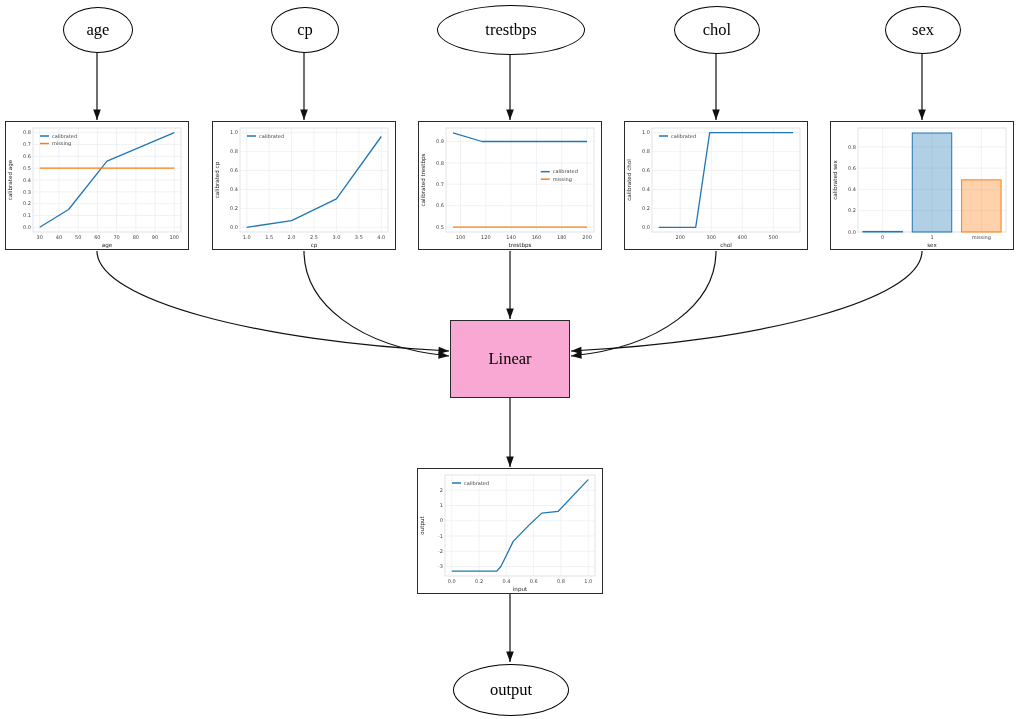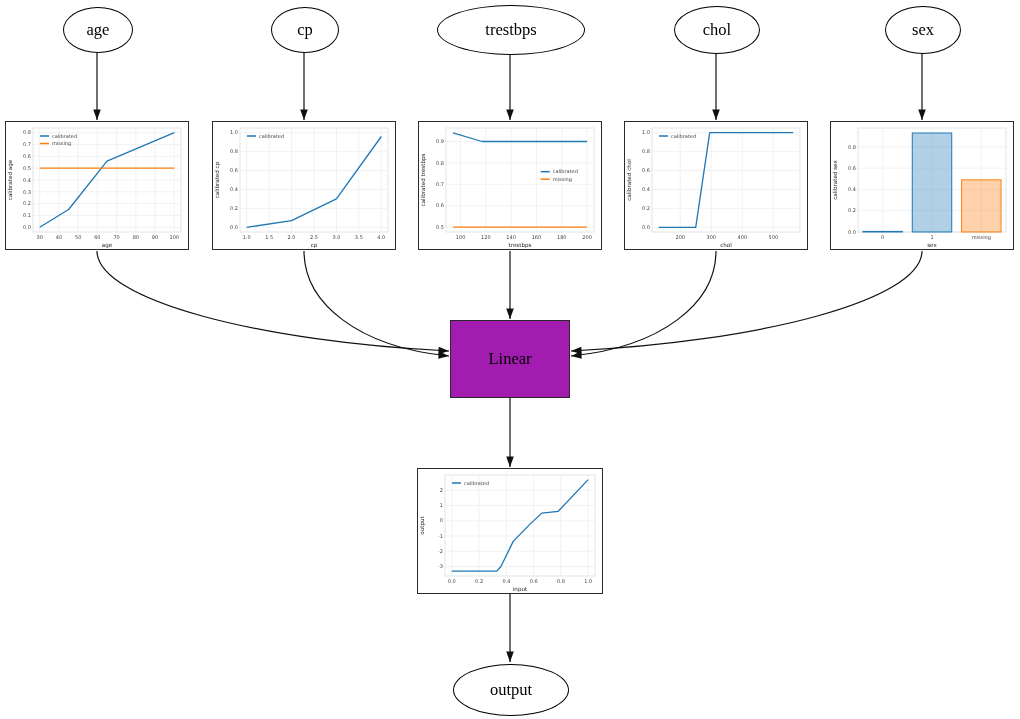--- a/index.html
+++ b/index.html
@@ -1,21 +1,21 @@
 <!DOCTYPE html>
 <html><head>
 <meta charset="utf-8">
 <style>
   html,body{margin:0;padding:0;background:#fff;}
   #canvas{position:relative;width:1020px;height:719px;background:#fff;overflow:hidden;
           font-family:"Liberation Serif", serif;text-decoration:underline;}
   .node-ellipse{position:absolute;border:1px solid #000;border-radius:50%;
     display:flex;align-items:center;justify-content:center;background:#fff;
     font-size:16.5px;color:#000;z-index:3;}
-  .linear-box{position:absolute;border:1.3px solid #2a2a2a;background:#a21caf;
+  .linear-box{position:absolute;border:1.3px solid #2a2a2a;background:#f9a8d4;
     display:flex;align-items:center;justify-content:center;font-size:16.5px;color:#000;z-index:3;box-sizing:border-box;}
   .plot-node{position:absolute;border:1.4px solid #2a2a2a;background:#fff;
     box-sizing:border-box;z-index:2;}
   .plot-node svg{display:block;}
   #edges{position:absolute;left:0;top:0;z-index:1;pointer-events:none;}
   .edge{fill:none;stroke:#101010;stroke-width:1.2;}
   .plotbg{fill:#ffffff;stroke:#d8dde2;stroke-width:0.8;}
   .grid{stroke:#e9ecef;stroke-width:0.7;}
   .tick{font-family:"DejaVu Sans",sans-serif;font-size:5px;fill:#444;}
   .axlabel{font-family:"DejaVu Sans",sans-serif;font-size:5.6px;fill:#222;}

